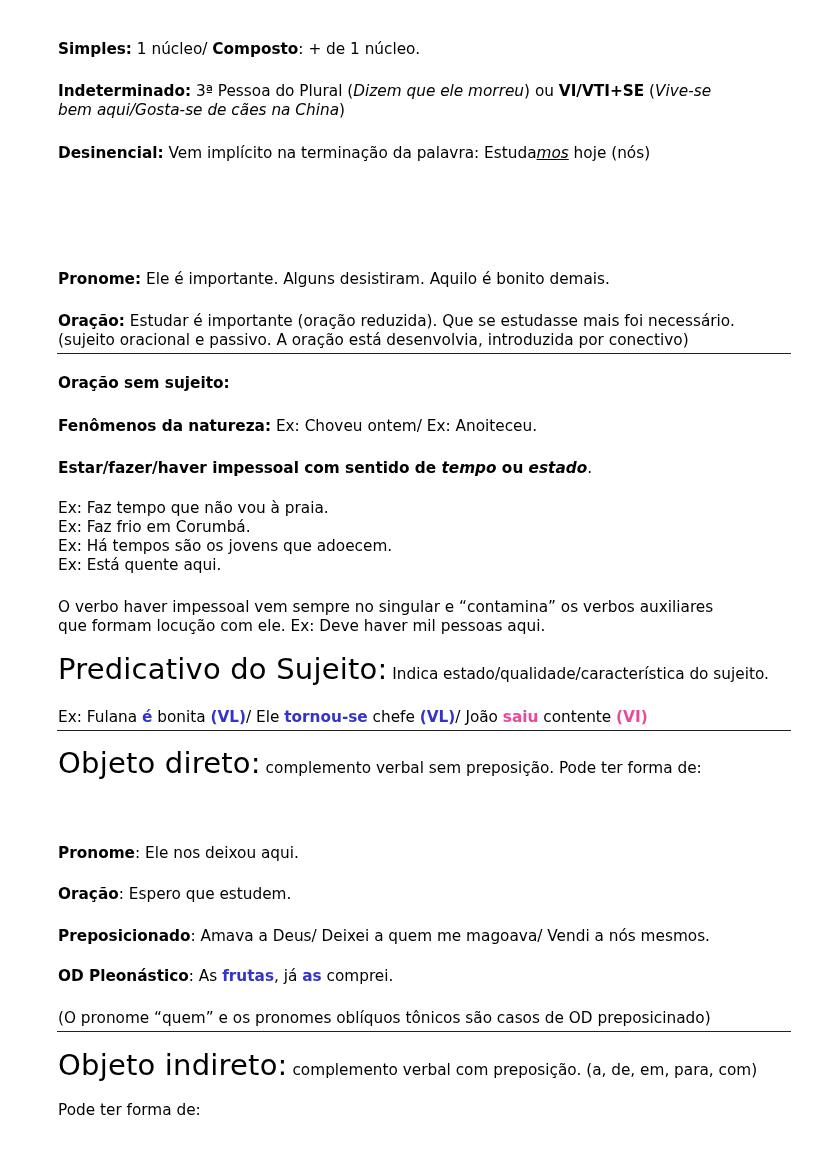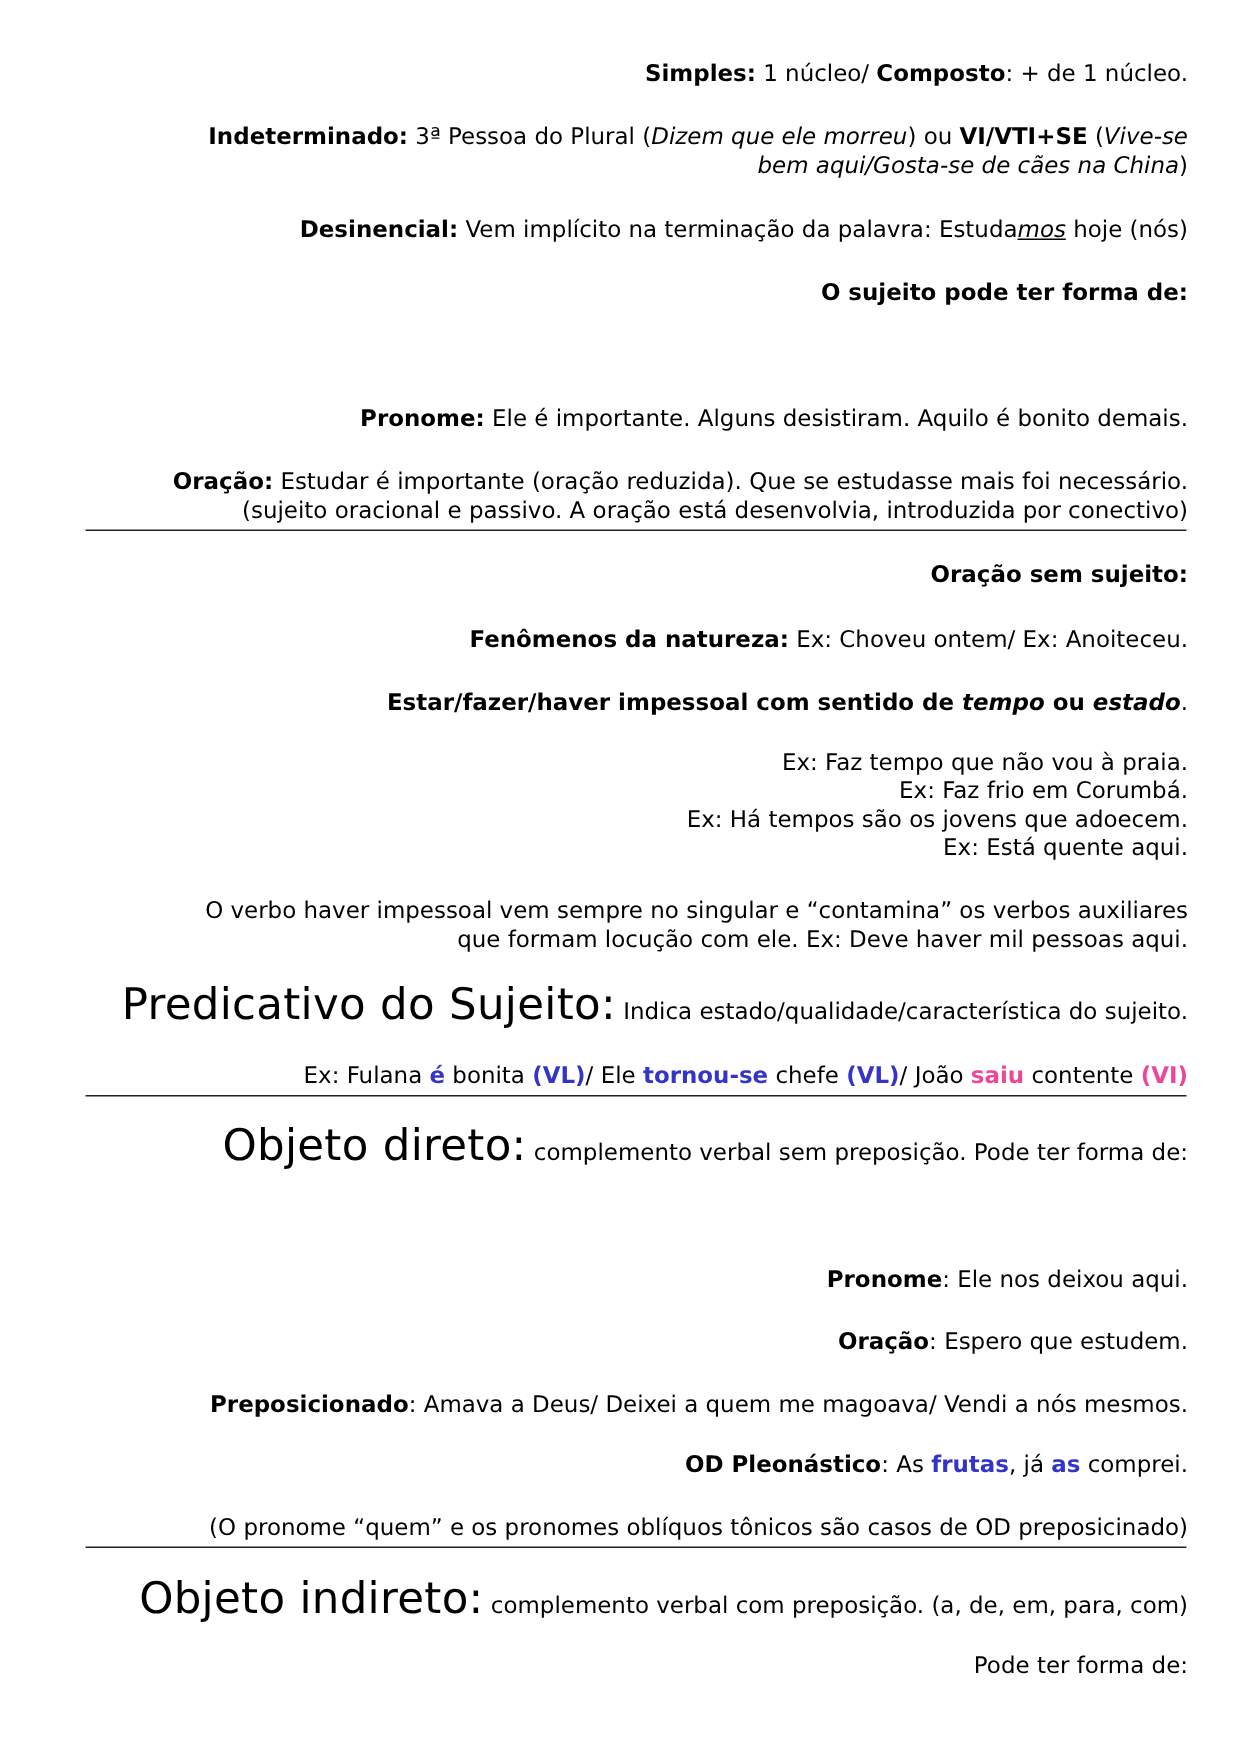--- a/index.html
+++ b/index.html
@@ -13,21 +13,20 @@
     overflow: hidden;
     font-family: "DejaVu Sans", "Liberation Sans", sans-serif;
     color: #000000;
     font-size: 15.3px;
     line-height: 18px;
   }
   .page {
     position: relative;
     width: 828px;
     height: 1171px;
-    text-align: right;
   }
   .p {
     position: absolute;
     left: 58px;
     width: 734px;
     margin: 0;
     white-space: nowrap;
   }
   b { font-weight: bold; }
   i { font-style: italic; }
@@ -52,21 +51,20 @@
 
 <div class="page">
 
   <p class="p" style="top:40px"><b>Simples:</b><span> 1 núcleo/ </span><b>Composto</b><span>: + de 1 núcleo.</span></p>
 
   <p class="p" style="top:82px"><b>Indeterminado:</b><span> 3ª Pessoa do Plural (</span><i>Dizem que ele morreu</i><span>) ou </span><b>VI/VTI+SE</b><span> (</span><i>Vive-se</i></p>
   <p class="p" style="top:101px"><i>bem aqui/Gosta-se de cães na China</i><span>)</span></p>
 
   <p class="p" style="top:144px"><b>Desinencial:</b><span> Vem implícito na terminação da palavra: Estuda</span><i class="u">mos</i><span> hoje (nós)</span></p>
 
-  <p class="p" style="top:186px"><b>O sujeito pode ter forma de:</b></p>
 
 
   <p class="p" style="top:312px"><b>Oração:</b><span> Estudar é importante (oração reduzida). Que se estudasse mais foi necessário.</span></p>
 
   <p class="p" style="top:270px"><b>Pronome:</b><span> Ele é importante. Alguns desistiram. Aquilo é bonito demais.</span></p>
   <p class="p" style="top:331px"><span>(sujeito oracional e passivo. A oração está desenvolvia, introduzida por conectivo)</span></p>
 
   <div class="rule" style="top:353px"></div>
 
   <p class="p" style="top:374px"><b>Oração sem sujeito:</b></p>

